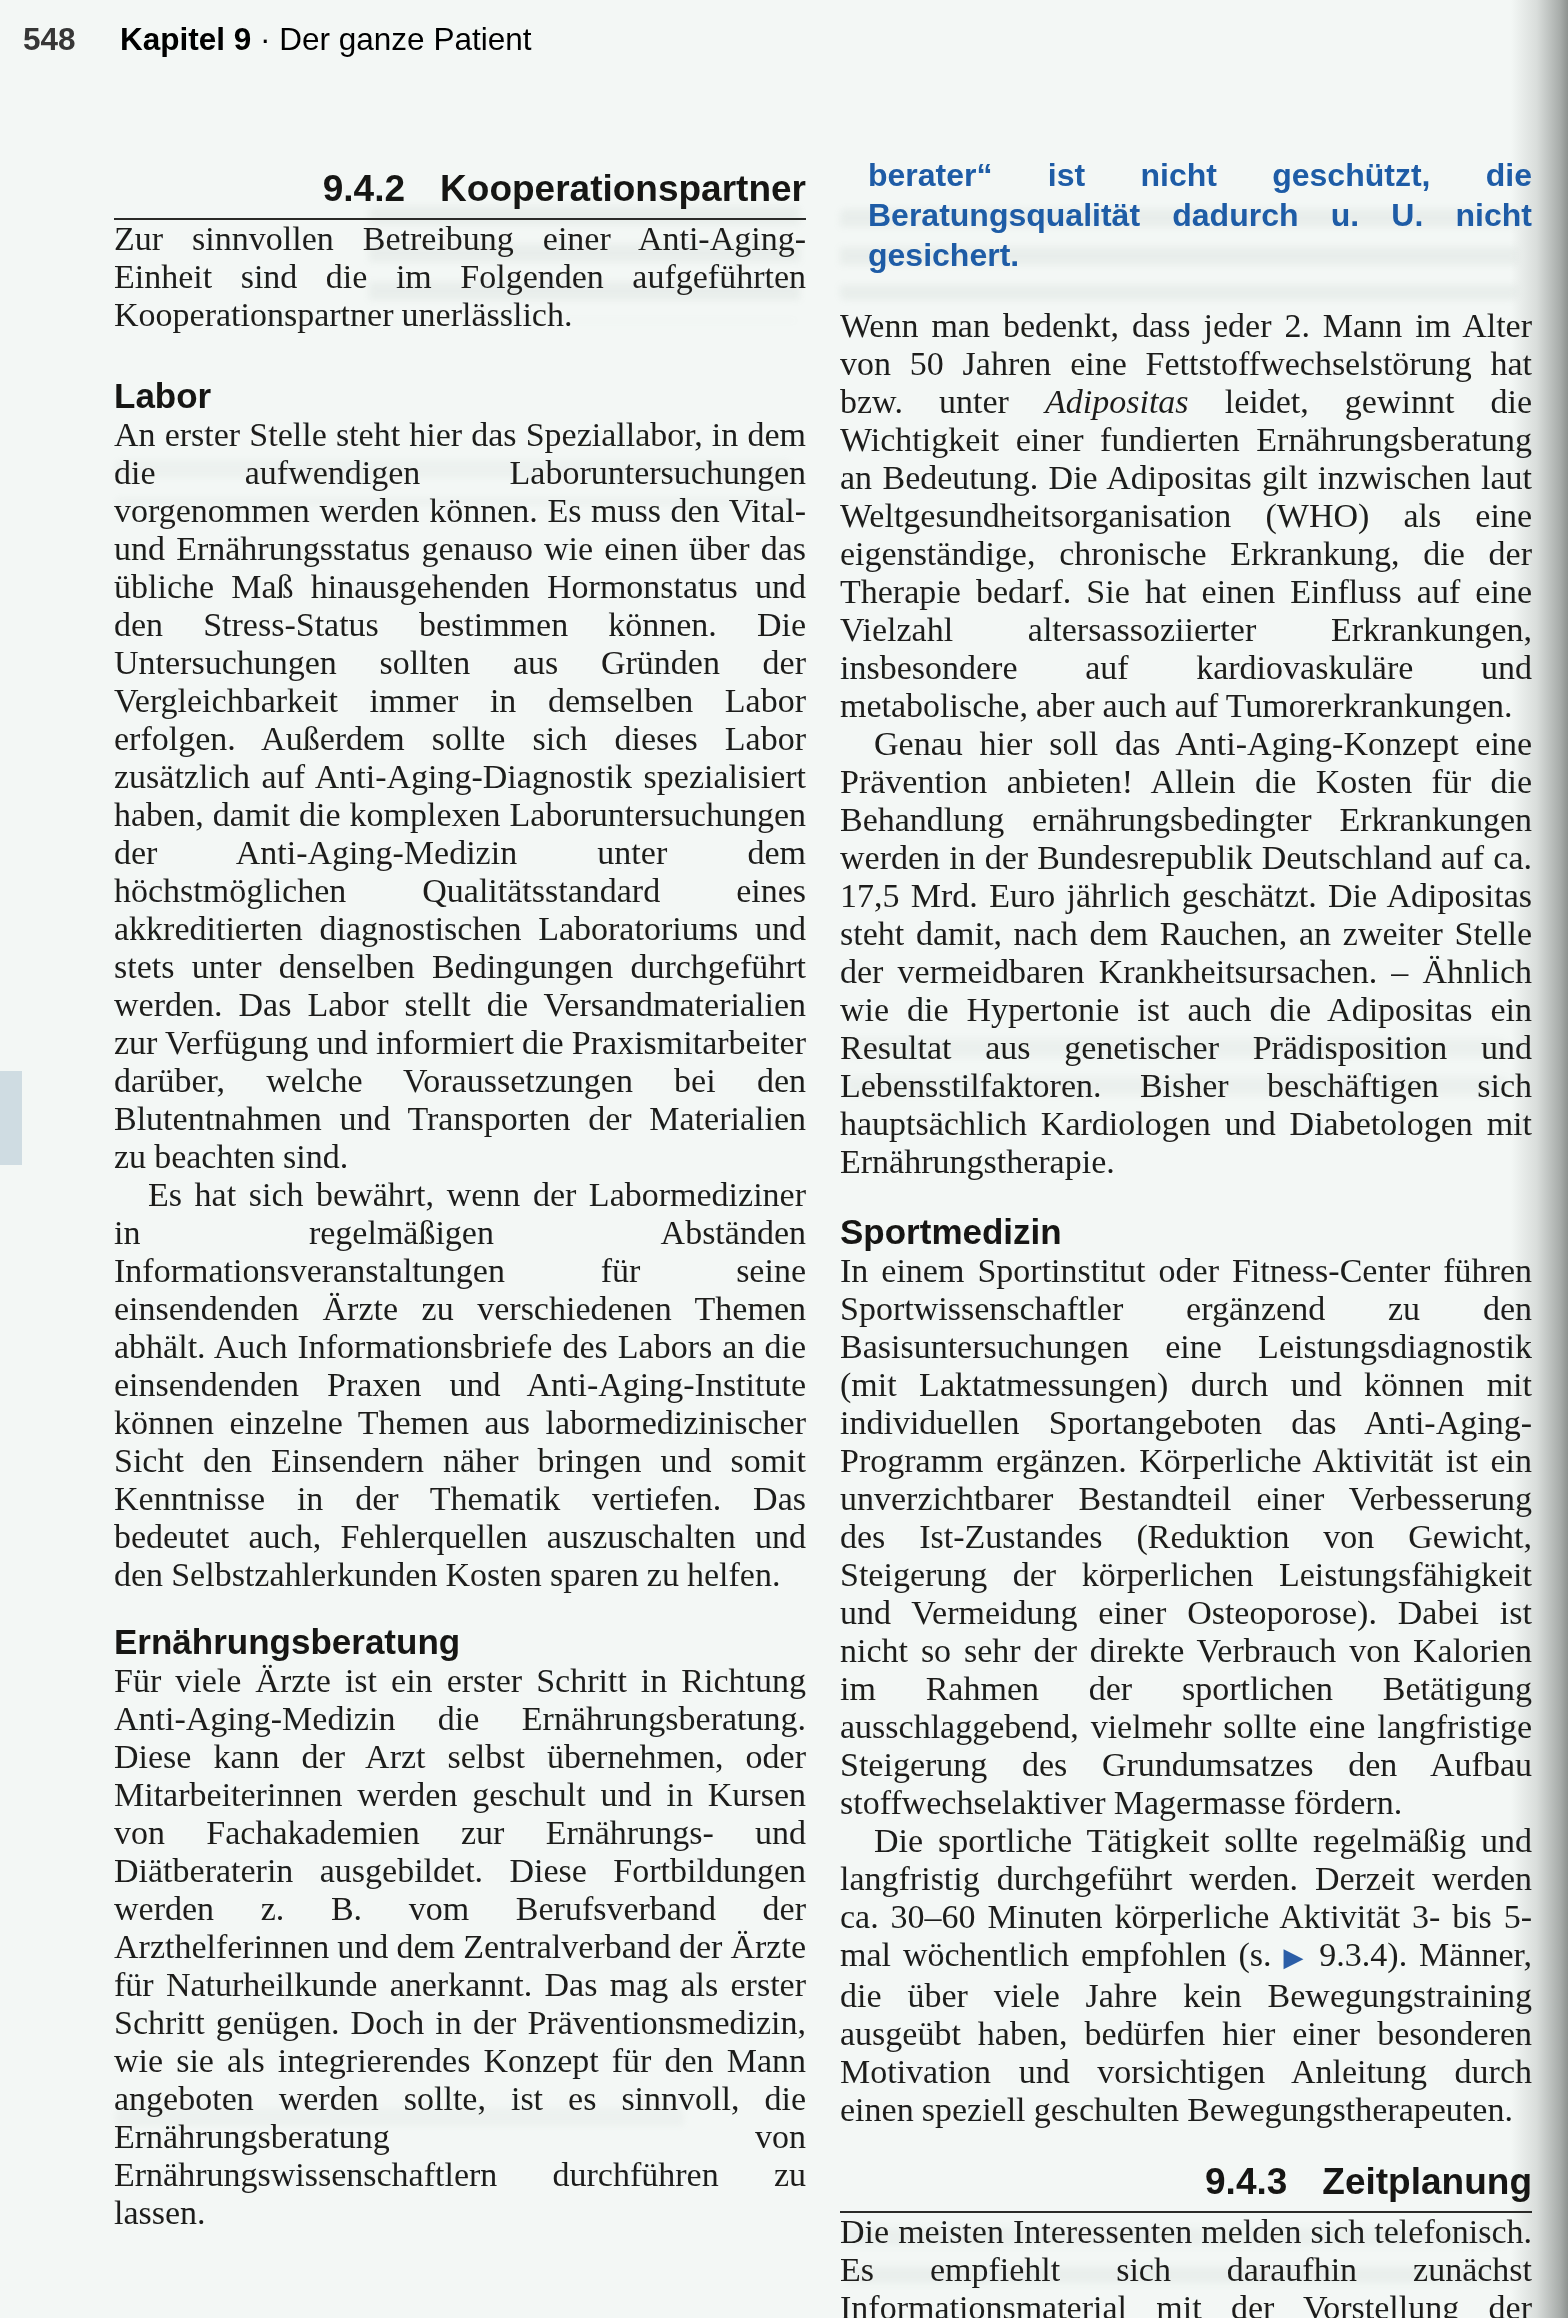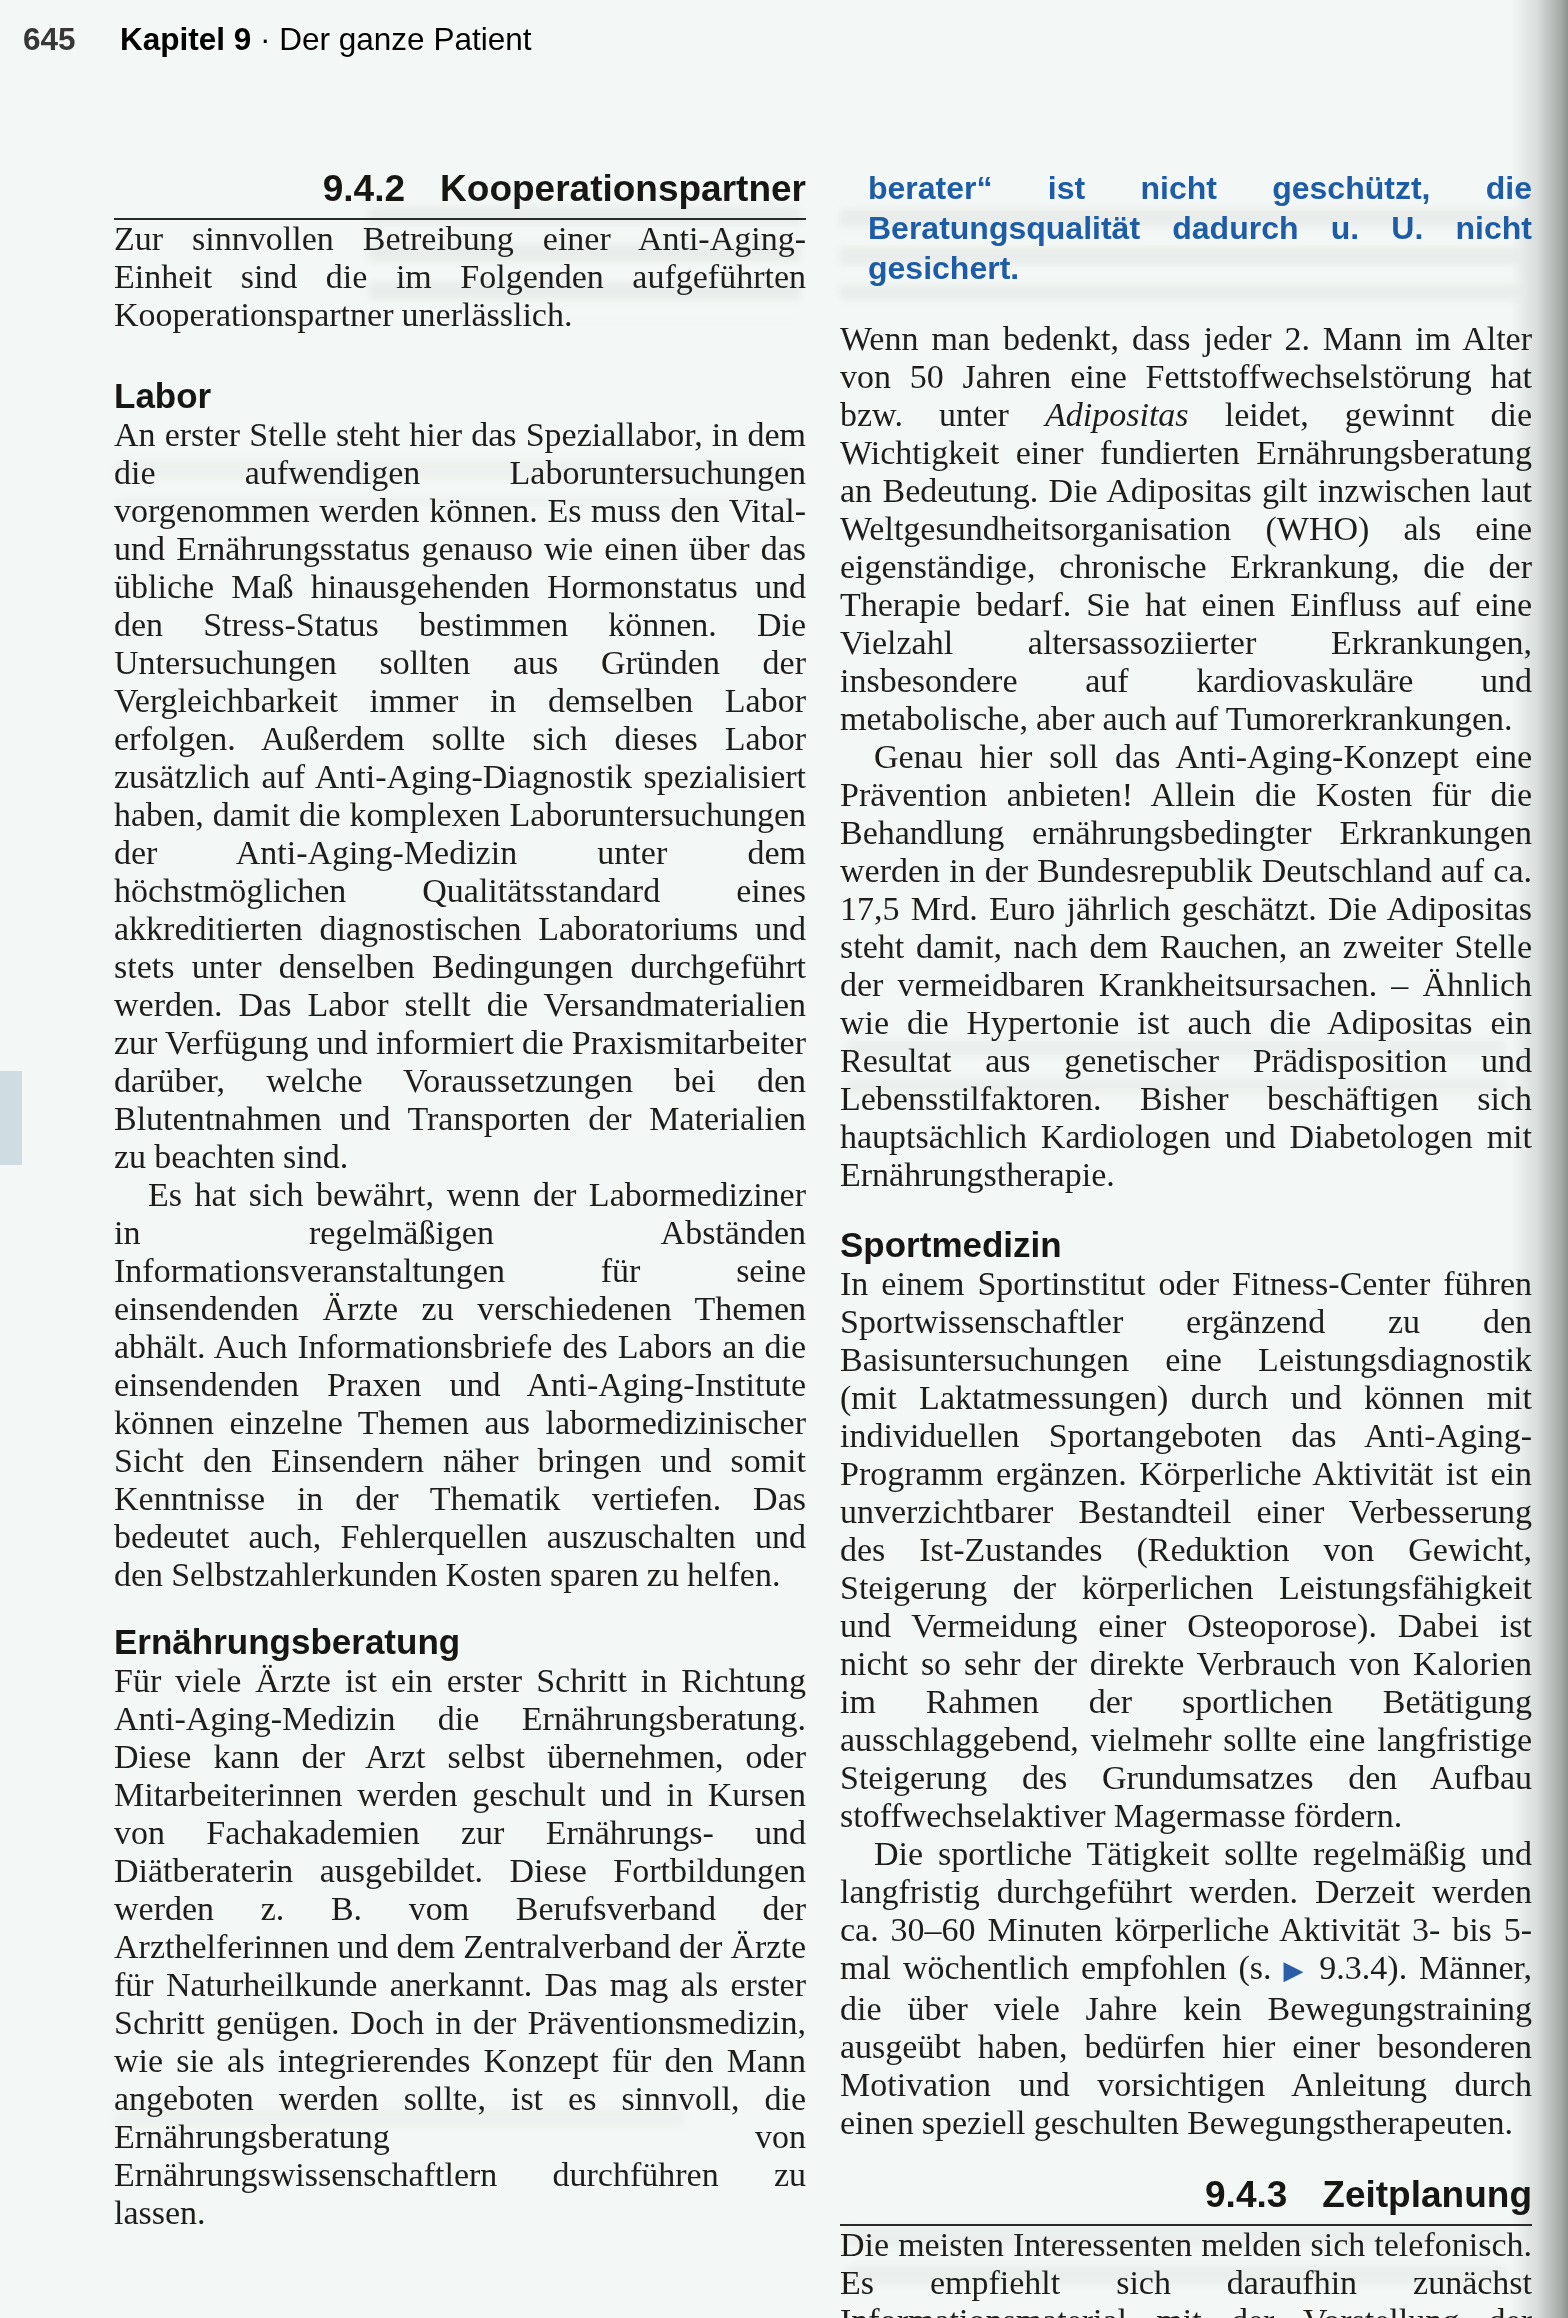--- a/index.html
+++ b/index.html
@@ -51,21 +51,21 @@
 
   .mt-intro{margin-top:17px;}
   .mt-942{margin-top:38px;}
   .mt-para-intro{margin-top:31px;}
   .mt-labor{margin-top:42px;}
   .mt-labor-p1{margin-top:4.6px;}
   .mt-labor-p2{margin-top:7px;}
   .mt-ernaehrung{margin-top:28px;}
   .mt-ernaehrung-p{margin-top:3.1px;}
 
-  .mt-cont{margin-top:37px;}
+  .mt-cont{margin-top:24px;}
   .mt-wenn{margin-top:31.5px;}
   .mt-sport{margin-top:31px;}
   .mt-sport-p1{margin-top:0.8px;}
   .mt-sport-p2{margin-top:5.4px;}
   .mt-943{margin-top:33px;}
   .mt-zeit{margin-top:31.5px;}
   .info-cont{
     margin-left:28px;
     font-family:"Liberation Sans",sans-serif;font-weight:bold;color:#1e5ca6;
     font-size:32px;line-height:40px;text-align:justify;hyphens:auto;-webkit-hyphens:auto;
@@ -81,21 +81,21 @@
   <div class="bleed b2"></div>
   <div class="bleed b3"></div>
   <div class="bleed b4"></div>
   <div class="bleed b5"></div>
   <div class="bleed b6"></div>
 
   <div class="edge-shadow"></div>
   <div class="chapter-tab"></div>
 
   <header class="page-header">
-    <span class="pagenum">645</span>
+    <span class="pagenum">548</span>
     <span class="running-head"><span class="chap-bold">Kapitel 9</span><span> · Der ganze Patient</span></span>
   </header>
 
   <section class="col col-left">
 
     <div class="section-head mt-942">
       <span class="num">9.4.2</span><span>Kooperationspartner</span>
     </div>
     <div class="rule"></div>
 

